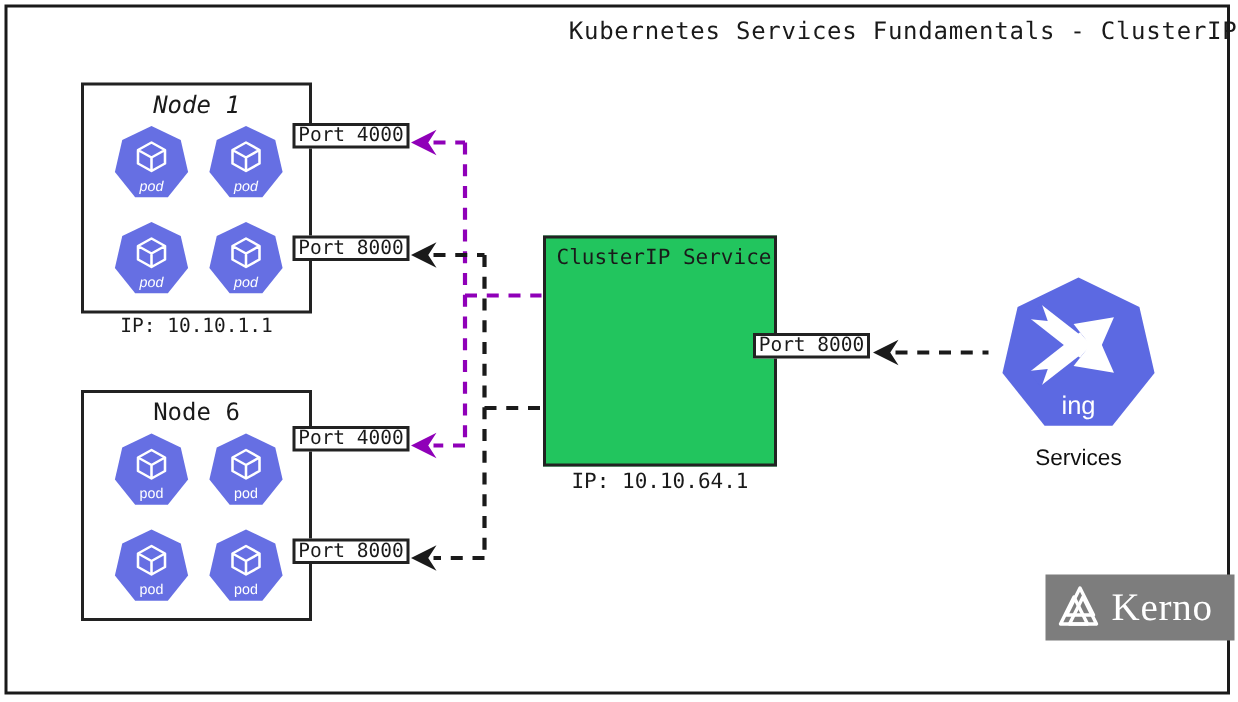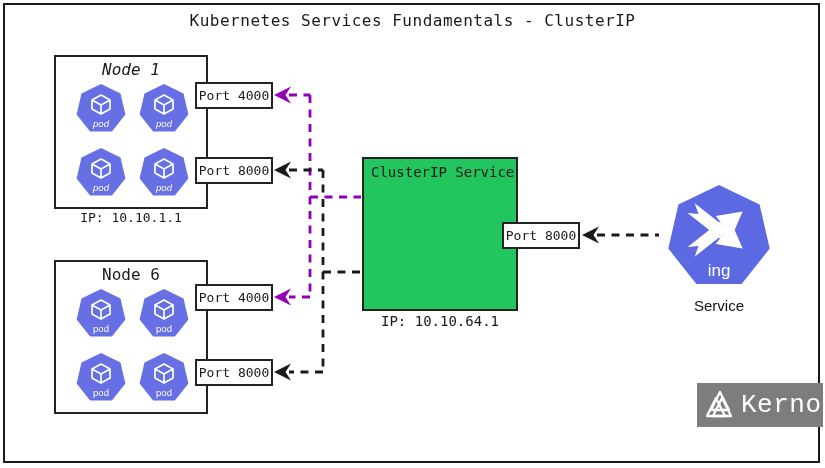--- a/index.html
+++ b/index.html
@@ -6,48 +6,48 @@
     --pod-blue:#666fe3;
     --ingress-blue:#5c69e2;
     --arrow-purple:#8f00b8;
     --line-black:#1a1a1a;
     --logo-bg:#7d7d7d;
   }
   *{margin:0;padding:0;box-sizing:border-box;}
   body{background:#fff;font-family:"DejaVu Sans Mono",monospace;color:#1a1a1a;}
   .stage{position:relative;width:825px;height:468px;background:#fff;overflow:hidden;}
   .outer-frame{position:absolute;left:3px;top:3px;width:817px;height:460px;border:2px solid var(--line-black);}
-  .diagram-title{position:absolute;top:11px;left:0;width:100%;text-align:center;font-size:16px;letter-spacing:.5px;}
+  .diagram-title{position:absolute;top:11px;left:0;width:100%;text-align:right;font-size:16px;letter-spacing:.5px;}
   .node-box{position:absolute;width:154px;height:154px;border:2px solid #222;background:#fff;z-index:1;}
   .node-title{text-align:center;padding-top:3px;font-size:16px;}
   .pod{position:absolute;width:52px;height:52px;}
   .pod-hept{fill:var(--pod-blue);}
   .pod-cube{stroke:#fff;stroke-width:1.7;fill:none;stroke-linejoin:round;}
   .pod-text{fill:#fff;font-family:"Liberation Sans",sans-serif;font-size:9.5px;}
   .ip-label{position:absolute;width:154px;text-align:center;font-size:13px;}
-  .port-box{position:absolute;width:78px;height:27px;border:2px solid #222;background:#fff;z-index:3;
+  .port-box{position:absolute;width:78px;height:17px;border:2px solid #222;background:#fff;z-index:3;
             display:flex;align-items:center;justify-content:center;font-size:13px;}
   .service-box{position:absolute;left:362px;top:157px;width:156px;height:154px;border:2px solid #222;background:#22c55e;z-index:1;}
   .service-title{padding:5px 0 0 7px;font-size:14px;}
   .service-ip{position:absolute;left:362px;top:313px;width:156px;text-align:center;font-size:14px;}
   .connections{position:absolute;left:0;top:0;width:825px;height:468px;z-index:2;pointer-events:none;}
   .purple-line{stroke:var(--arrow-purple);stroke-width:2.8;stroke-dasharray:8 6.5;fill:none;}
   .black-line{stroke:var(--line-black);stroke-width:2.8;stroke-dasharray:8 6.5;fill:none;}
   .purple-head{fill:var(--arrow-purple);}
   .black-head{fill:var(--line-black);}
   .ingress-wrap{position:absolute;left:664px;top:182px;width:110px;height:110px;text-align:center;}
   .ing-hept{fill:var(--ingress-blue);}
   .ing-arrow-shaft{fill:#fff;}
   .ing-text{fill:#fff;font-family:"Liberation Sans",sans-serif;font-size:17px;}
   .ingress-label{position:absolute;left:664px;top:297px;width:110px;text-align:center;
                  font-family:"Liberation Sans",sans-serif;font-size:15px;color:#111;}
   .kerno-badge{position:absolute;left:697px;top:383px;width:126px;height:44px;background:var(--logo-bg);
                display:flex;align-items:center;padding-left:7px;z-index:1;}
   .kerno-tri{stroke:#fff;stroke-width:2.3;fill:none;stroke-linejoin:round;}
-  .kerno-word{color:#fff;font-family:Liberation Mono, monospace;font-size:26px;font-weight:400;
+  .kerno-word{color:#fff;font-family:Liberation Serif, serif;font-size:26px;font-weight:400;
               letter-spacing:.5px;margin-left:3px;line-height:1;}
 </style>
 </head>
 <body>
 
 <div class="stage">
   <div class="outer-frame"></div>
 
   <div class="diagram-title">Kubernetes Services Fundamentals - ClusterIP</div>
 
@@ -143,21 +143,21 @@
         </g>
         <g transform="rotate(38)">
           <rect class="ing-arrow-shaft" x="-36" y="-6" width="42" height="12"></rect>
           <polygon class="ing-arrow-shaft" points="6,-13 30,0 6,13"></polygon>
           <polygon class="ing-hept" points="-37,-7 -26,0 -37,7"></polygon>
         </g>
       </g>
       <text class="ing-text" x="55" y="94" text-anchor="middle">ing</text>
     </svg>
   </div>
-  <div class="ingress-label">Service</div>
+  <div class="ingress-label">Services</div>
 
   <div class="kerno-badge">
     <svg width="34" height="34" viewBox="0 0 34 34">
       <polygon class="kerno-tri" points="3,28 12,10 21,28"></polygon>
       <polygon class="kerno-tri" points="9,28 18,10 27,28"></polygon>
       <polygon class="kerno-tri" points="7,22 16,4 25,22"></polygon>
     </svg>
     <span class="kerno-word">Kerno</span>
   </div>
 </div>

